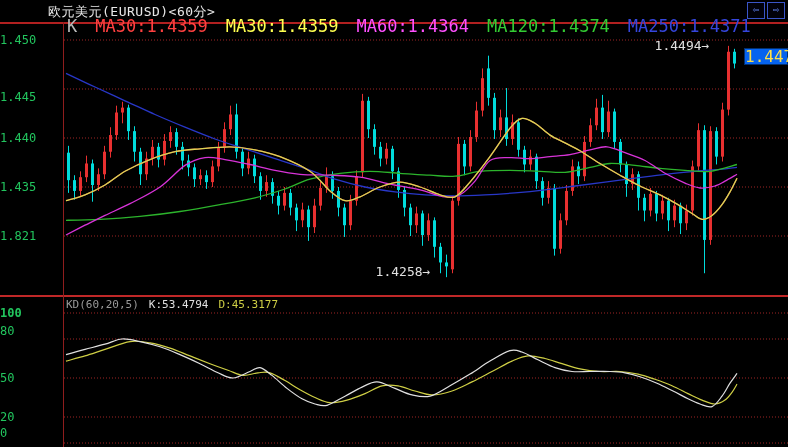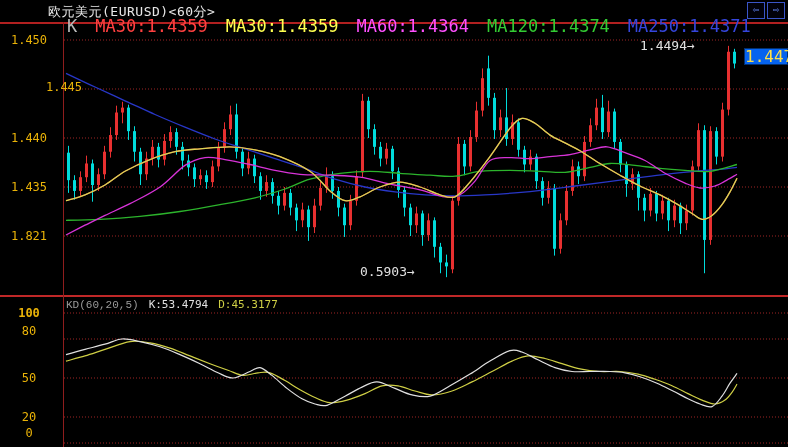--- a/index.html
+++ b/index.html
@@ -11,22 +11,22 @@
   .navbtn{width:16px;height:15px;border:1px solid #3a55c8;color:#5f7fe8;font-size:11px;
           line-height:14px;text-align:center;background:#01010a;}
   .hline-top{position:absolute;left:0;top:22px;width:788px;height:0;border-top:2px solid #b22020;}
   .hline-div{position:absolute;left:0;top:295px;width:788px;height:0;border-top:2px solid #c02828;}
   #chart{position:absolute;left:0;top:0;z-index:1;}
   .overlay{position:absolute;z-index:2;white-space:nowrap;}
   .legend{left:67px;top:16px;font-size:17px;color:#b8b8b8;}
   .legend span{margin-right:9px;}
   .kd-legend{left:66px;top:298px;font-size:11px;}
   .kd-legend span{margin-right:10px;}
-  .ylabel{position:absolute;left:0;width:58px;text-align:center;font-size:12px;color:#eab308;z-index:2;}
-  .anno{position:absolute;z-index:3;font-size:13px;color:#e0e0e0;text-align:left;}
+  .ylabel{position:absolute;left:0;width:58px;text-align:left;font-size:12px;color:#22c55e;z-index:2;}
+  .anno{position:absolute;z-index:3;font-size:13px;color:#e0e0e0;text-align:center;}
   .price-tag{position:absolute;left:744px;top:48px;width:44px;height:17px;z-index:3;
              background:#0663ee;border:1px solid #02306e;box-sizing:border-box;
              color:#fde047;font-size:16px;line-height:15px;text-align:center;}
 </style>
 </head>
 <body>
 
 <div id="app">
   <div class="titlebar">
     <span class="title">欧元美元(EURUSD)&lt;60分&gt;</span>
@@ -280,32 +280,32 @@
       <path d="M66 200.7 C69.2 199.7,78.5 197.5,85 194.8 C91.5 192.2,98.3 189.0,105 185.0 C111.7 181.1,117.5 175.6,125 171.3 C132.5 167.1,141.7 162.8,150 159.6 C158.3 156.3,166.7 153.5,175 151.7 C183.3 149.9,190.8 149.6,200 148.8 C209.2 148.0,220.8 146.7,230 146.8 C239.2 147.0,246.7 148.1,255 149.8 C263.3 151.4,270.8 153.0,280 156.6 C289.2 160.2,301.7 165.6,310 171.3 C318.3 177.0,324.2 186.0,330 190.9 C335.8 195.8,340.0 199.7,345 200.7 C350.0 201.7,354.2 199.1,360 196.8 C365.8 194.5,373.3 189.4,380 187.0 C386.7 184.5,393.3 182.1,400 182.1 C406.7 182.1,413.3 184.9,420 187.0 C426.7 189.1,434.2 193.2,440 194.8 C445.8 196.5,450.0 198.9,455 196.8 C460.0 194.7,464.2 188.8,470 182.1 C475.8 175.4,483.3 165.6,490 156.6 C496.7 147.6,504.7 134.6,510 128.2 C515.3 121.8,517.8 119.2,522 118.4 C526.2 117.6,530.3 120.5,535 123.3 C539.7 126.1,545.0 131.8,550 135.1 C555.0 138.3,560.0 140.3,565 142.9 C570.0 145.5,574.2 147.3,580 150.7 C585.8 154.2,593.3 159.4,600 163.5 C606.7 167.6,613.3 171.5,620 175.2 C626.7 179.0,633.3 182.8,640 186.0 C646.7 189.3,653.7 191.7,660 194.8 C666.3 197.9,672.7 201.5,678 204.6 C683.3 207.7,688.0 211.0,692 213.5 C696.0 215.9,698.7 219.0,702 219.3 C705.3 219.7,708.7 217.9,712 215.4 C715.3 213.0,719.0 208.6,722 204.6 C725.0 200.7,727.5 196.3,730 191.9 C732.5 187.5,735.8 180.5,737 178.2" fill="none" stroke="#d8d855" stroke-width="1.3"></path>
       <path d="M66 361.1 C69.2 360.2,78.5 357.8,85 355.9 C91.5 353.9,97.5 351.8,105 349.4 C112.5 347.0,122.5 342.7,130 341.6 C137.5 340.5,143.3 341.8,150 342.9 C156.7 344.0,163.3 345.9,170 348.1 C176.7 350.3,183.3 353.3,190 355.9 C196.7 358.5,203.7 361.3,210 363.7 C216.3 366.1,222.5 368.3,228 370.2 C233.5 372.1,238.0 375.0,243 375.4 C248.0 375.8,253.5 373.2,258 372.8 C262.5 372.4,265.5 371.5,270 372.8 C274.5 374.1,280.0 377.8,285 380.6 C290.0 383.4,295.0 386.9,300 389.7 C305.0 392.5,310.0 395.3,315 397.5 C320.0 399.7,324.7 402.3,330 402.7 C335.3 403.1,341.2 401.6,347 400.1 C352.8 398.6,359.2 396.0,365 393.6 C370.8 391.2,376.5 387.1,382 385.8 C387.5 384.5,392.5 384.9,398 385.8 C403.5 386.7,409.3 389.5,415 391.0 C420.7 392.5,425.8 394.9,432 394.9 C438.2 394.9,445.3 393.2,452 391.0 C458.7 388.8,465.3 385.1,472 381.9 C478.7 378.6,485.3 375.0,492 371.5 C498.7 368.0,506.0 363.7,512 361.1 C518.0 358.5,522.5 356.3,528 355.9 C533.5 355.5,539.3 357.2,545 358.5 C550.7 359.8,556.2 362.0,562 363.7 C567.8 365.4,573.7 367.6,580 368.9 C586.3 370.2,593.3 371.1,600 371.5 C606.7 371.9,613.7 371.1,620 371.5 C626.3 371.9,632.2 372.8,638 374.1 C643.8 375.4,649.3 377.4,655 379.3 C660.7 381.3,666.5 383.4,672 385.8 C677.5 388.2,683.0 391.2,688 393.6 C693.0 396.0,697.5 398.4,702 400.1 C706.5 401.8,711.2 404.0,715 404.0 C718.8 404.0,722.2 402.1,725 400.1 C727.8 398.2,730.0 395.0,732 392.3 C734.0 389.6,736.2 385.5,737 384.1" fill="none" stroke="#cfcf45" stroke-width="1.2"></path>
       <path d="M66 354.6 C69.2 353.7,78.5 351.1,85 349.4 C91.5 347.7,98.8 345.9,105 344.2 C111.2 342.5,116.2 339.4,122 339.0 C127.8 338.6,133.7 340.3,140 341.6 C146.3 342.9,153.3 344.6,160 346.8 C166.7 349.0,173.3 351.8,180 354.6 C186.7 357.4,193.7 360.7,200 363.7 C206.3 366.7,212.5 370.4,218 372.8 C223.5 375.2,227.7 378.2,233 378.0 C238.3 377.8,245.5 373.2,250 371.5 C254.5 369.8,256.3 367.0,260 367.6 C263.7 368.3,267.5 371.9,272 375.4 C276.5 378.9,282.0 384.5,287 388.4 C292.0 392.3,297.3 396.2,302 398.8 C306.7 401.4,310.8 402.9,315 404.0 C319.2 405.1,322.0 406.6,327 405.3 C332.0 404.0,339.2 399.2,345 396.2 C350.8 393.2,356.7 389.5,362 387.1 C367.3 384.7,371.5 381.7,377 381.9 C382.5 382.1,389.2 386.2,395 388.4 C400.8 390.6,406.2 393.6,412 394.9 C417.8 396.2,423.7 397.7,430 396.2 C436.3 394.7,443.3 389.5,450 385.8 C456.7 382.1,463.3 378.2,470 374.1 C476.7 370.0,483.3 365.0,490 361.1 C496.7 357.2,504.7 352.2,510 350.7 C515.3 349.2,517.3 350.5,522 352.0 C526.7 353.5,532.5 357.2,538 359.8 C543.5 362.4,549.3 365.7,555 367.6 C560.7 369.6,566.2 370.9,572 371.5 C577.8 372.1,583.7 371.5,590 371.5 C596.3 371.5,604.2 371.3,610 371.5 C615.8 371.7,620.0 371.9,625 372.8 C630.0 373.7,634.7 375.0,640 376.7 C645.3 378.4,651.5 380.8,657 383.2 C662.5 385.6,667.8 388.4,673 391.0 C678.2 393.6,683.5 396.6,688 398.8 C692.5 401.0,696.0 402.7,700 404.0 C704.0 405.3,708.3 407.9,712 406.6 C715.7 405.3,719.0 400.1,722 396.2 C725.0 392.3,727.5 387.0,730 383.2 C732.5 379.4,735.8 375.1,737 373.4" fill="none" stroke="#e0e0e0" stroke-width="1.2"></path>
     </svg>
 
   <div class="overlay legend">
     <span>K</span><span id="ma-items"><span style="color: rgb(255, 64, 64); margin-left: 9px;">MA30:1.4359</span><span style="color: rgb(255, 255, 80); margin-left: 9px;">MA30:1.4359</span><span style="color: rgb(255, 80, 255); margin-left: 9px;">MA60:1.4364</span><span style="color: rgb(51, 204, 51); margin-left: 9px;">MA120:1.4374</span><span style="color: rgb(53, 70, 221); margin-left: 9px;">MA250:1.4371</span></span>
   </div>
 
   <div class="overlay kd-legend">
-    <span style="color: rgb(154, 154, 154); font-family: Liberation Mono, monospace;">KD(60,20,5)</span><span style="color: rgb(224, 224, 224); margin-top: 8px;">K:53.4794</span><span style="color: rgb(207, 207, 69);">D:45.3177</span>
+    <span style="color: rgb(154, 154, 154);">KD(60,20,5)</span><span style="color: rgb(224, 224, 224); margin-top: 8px;">K:53.4794</span><span style="color: rgb(207, 207, 69);">D:45.3177</span>
   </div>
 
   <div class="anno" style="left:640px;top:38px;width:84px;">1.4494→</div>
-  <div class="anno" style="left:360px;top:264px;width:86px;">0.5903→</div>
+  <div class="anno" style="left:360px;top:264px;width:86px;">1.4258→</div>
 
   <div class="price-tag">1.4476</div>
 
   <div class="hline-div"></div>
   <div id="ylabels">
       <div class="ylabel" style="top: 33px;">1.450</div>
-      <div class="ylabel" style="top: 80px; padding-left: 35px;">1.445</div>
+      <div class="ylabel" style="top: 90px;">1.445</div>
       <div class="ylabel" style="top: 131px;">1.440</div>
       <div class="ylabel" style="top: 180px;">1.435</div>
       <div class="ylabel" style="top: 229px;">1.821</div>
       <div class="ylabel" style="top: 306px; font-weight: bold;">100</div>
       <div class="ylabel" style="top: 324px;">80</div>
       <div class="ylabel" style="top: 371px;">50</div>
       <div class="ylabel" style="top: 410px;">20</div>
       <div class="ylabel" style="top: 426px;">0</div>
     </div>
 </div>

